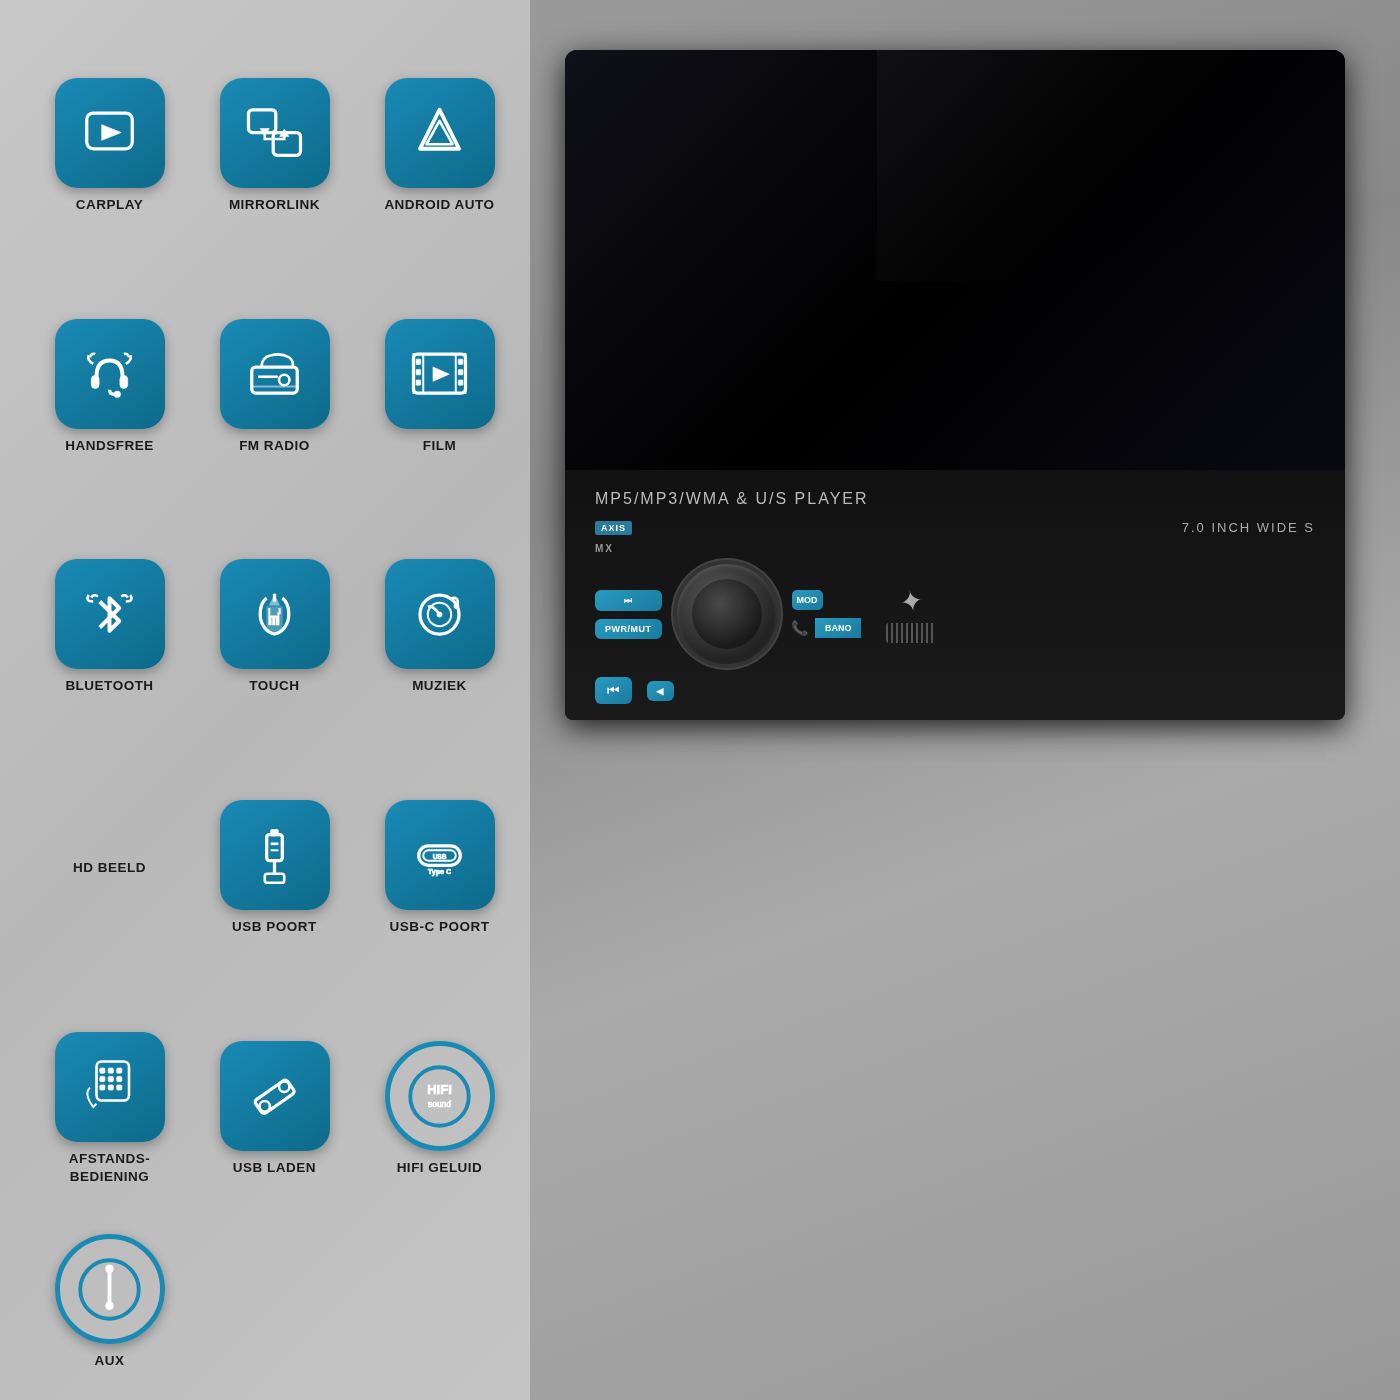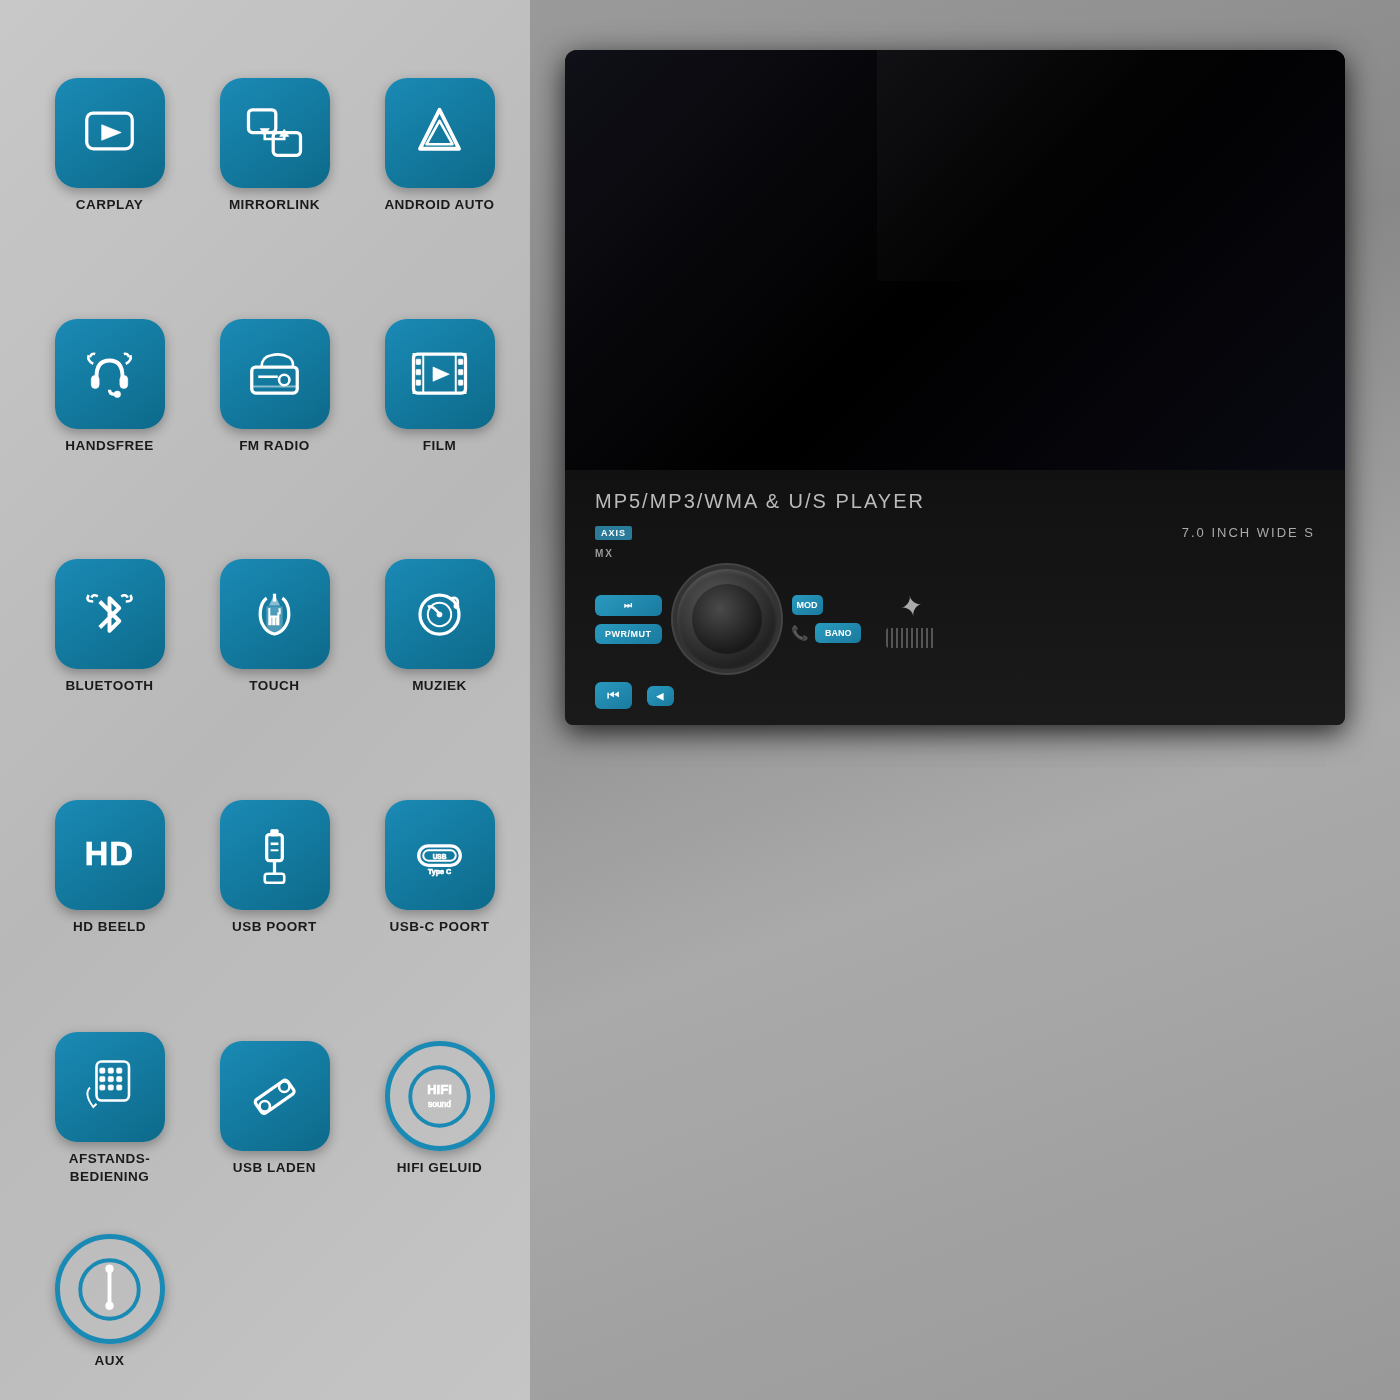--- a/index.html
+++ b/index.html
@@ -120,21 +120,21 @@
       justify-content: space-between;
       align-items: center;
       padding: 8px 10px;
       color: #ccc;
       font-size: 13px;
       letter-spacing: 1px;
     }
 
     .model-text {
       color: #bbb;
-      font-size: 20px;
+      font-size: 16px;
       letter-spacing: 2px;
     }
 
     .brand-bar {
       display: flex;
       justify-content: space-between;
       align-items: center;
       padding: 4px 10px;
       margin-bottom: 4px;
     }
@@ -232,21 +232,21 @@
     }
 
     .phone-icon-btn {
       color: #1aaa44;
       font-size: 14px;
     }
 
     .bano-btn {
       background: linear-gradient(145deg, #2a9abf, #1a7a9f);
       border: none;
-      border-radius: 5px;
+      border-radius: 0;
       color: white;
       font-size: 9px;
       font-weight: bold;
       padding: 5px 10px;
       cursor: pointer;
     }
 
     .far-right {
       display: flex;
       flex-direction: column;
@@ -428,25 +428,20 @@
         <path d="M50 50 Q40 35 32 38" stroke="white" stroke-width="4" fill="none"></path>
         <circle cx="50" cy="50" r="4" fill="white"></circle>
         <path d="M68 25 Q80 22 78 35" stroke="white" stroke-width="4" fill="none"></path>
         <circle cx="76" cy="37" r="4" fill="white"></circle>
       </svg>
     </div>
     <span class="feature-label">MUZIEK</span>
   </div>
 
   <div class="feature-item">
-    <div class="icon-box">
-      <svg viewBox="0 0 100 100">
-        <text x="12" y="65" font-size="50" font-weight="900" font-family="Arial" fill="white" letter-spacing="2">HD</text>
-      </svg>
-    </div>
     <span class="feature-label">HD BEELD</span>
   </div>
 
   <div class="feature-item">
     <div class="icon-box">
       <svg viewBox="0 0 100 100">
         <rect x="38" y="18" width="24" height="40" rx="4" fill="none" stroke="white" stroke-width="5"></rect>
         <rect x="44" y="10" width="12" height="10" rx="2" fill="white"></rect>
         <line x1="50" y1="58" x2="50" y2="78" stroke="white" stroke-width="5"></line>
         <rect x="35" y="78" width="30" height="14" rx="4" fill="none" stroke="white" stroke-width="4"></rect>

